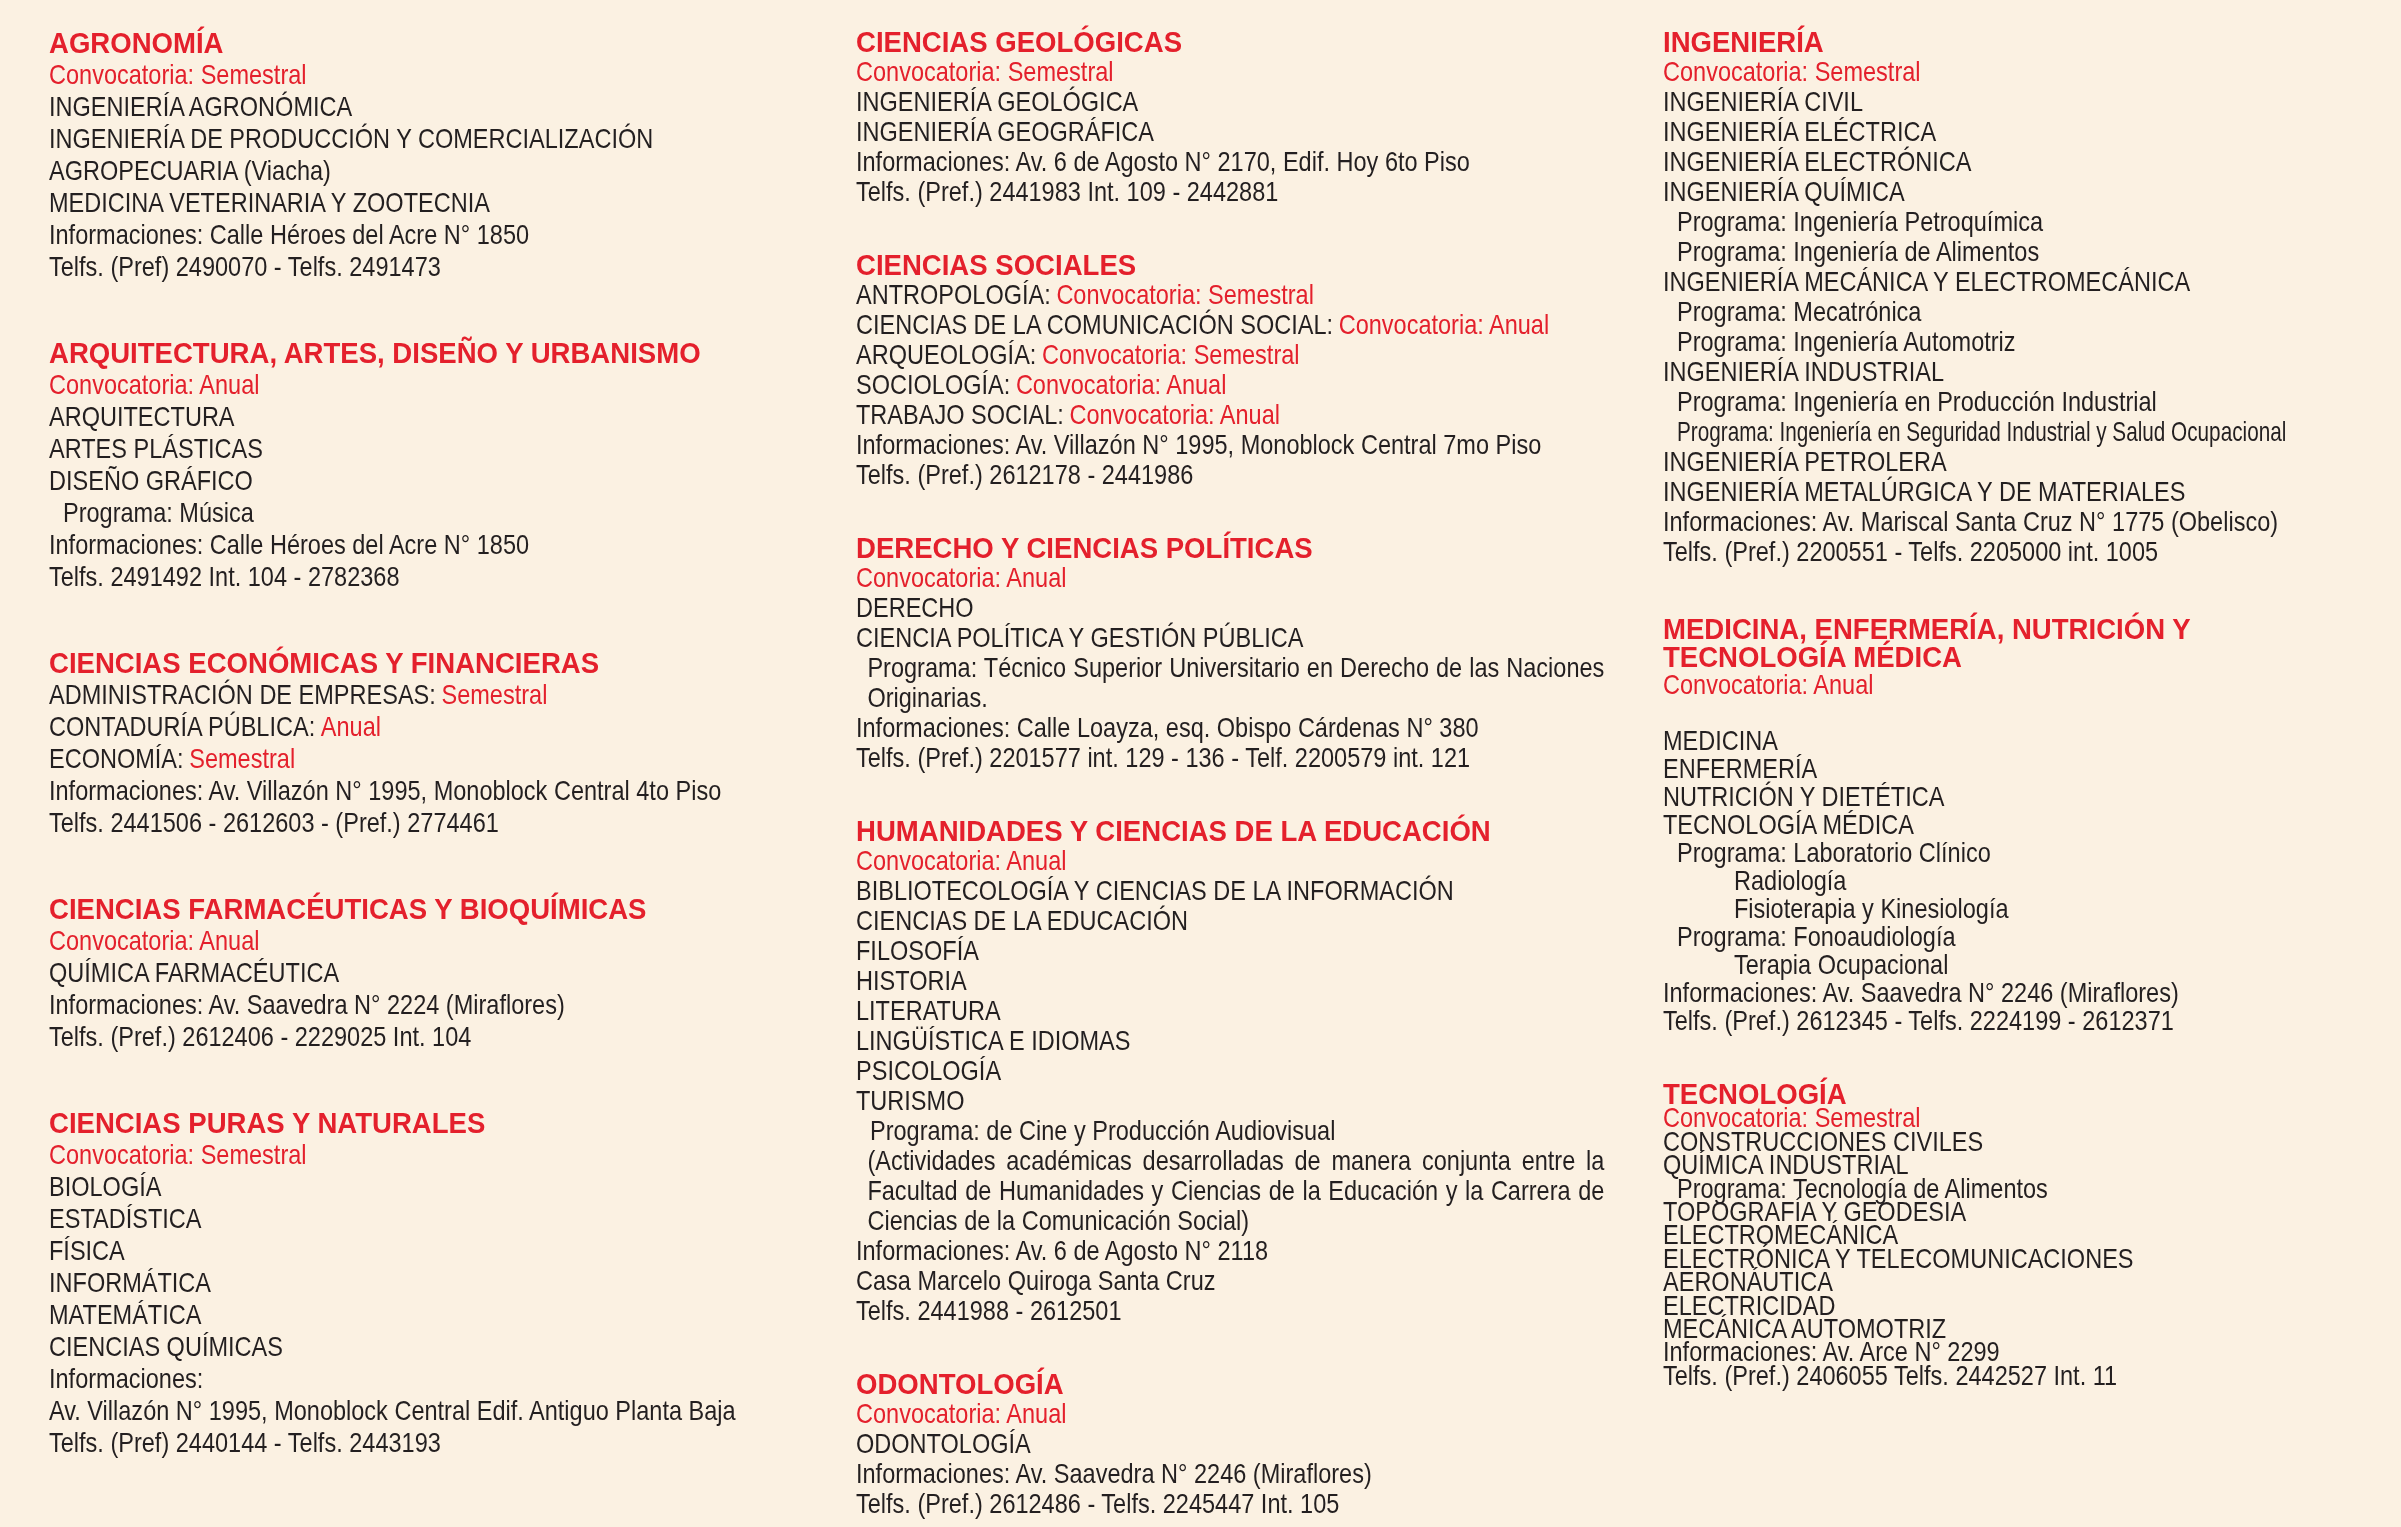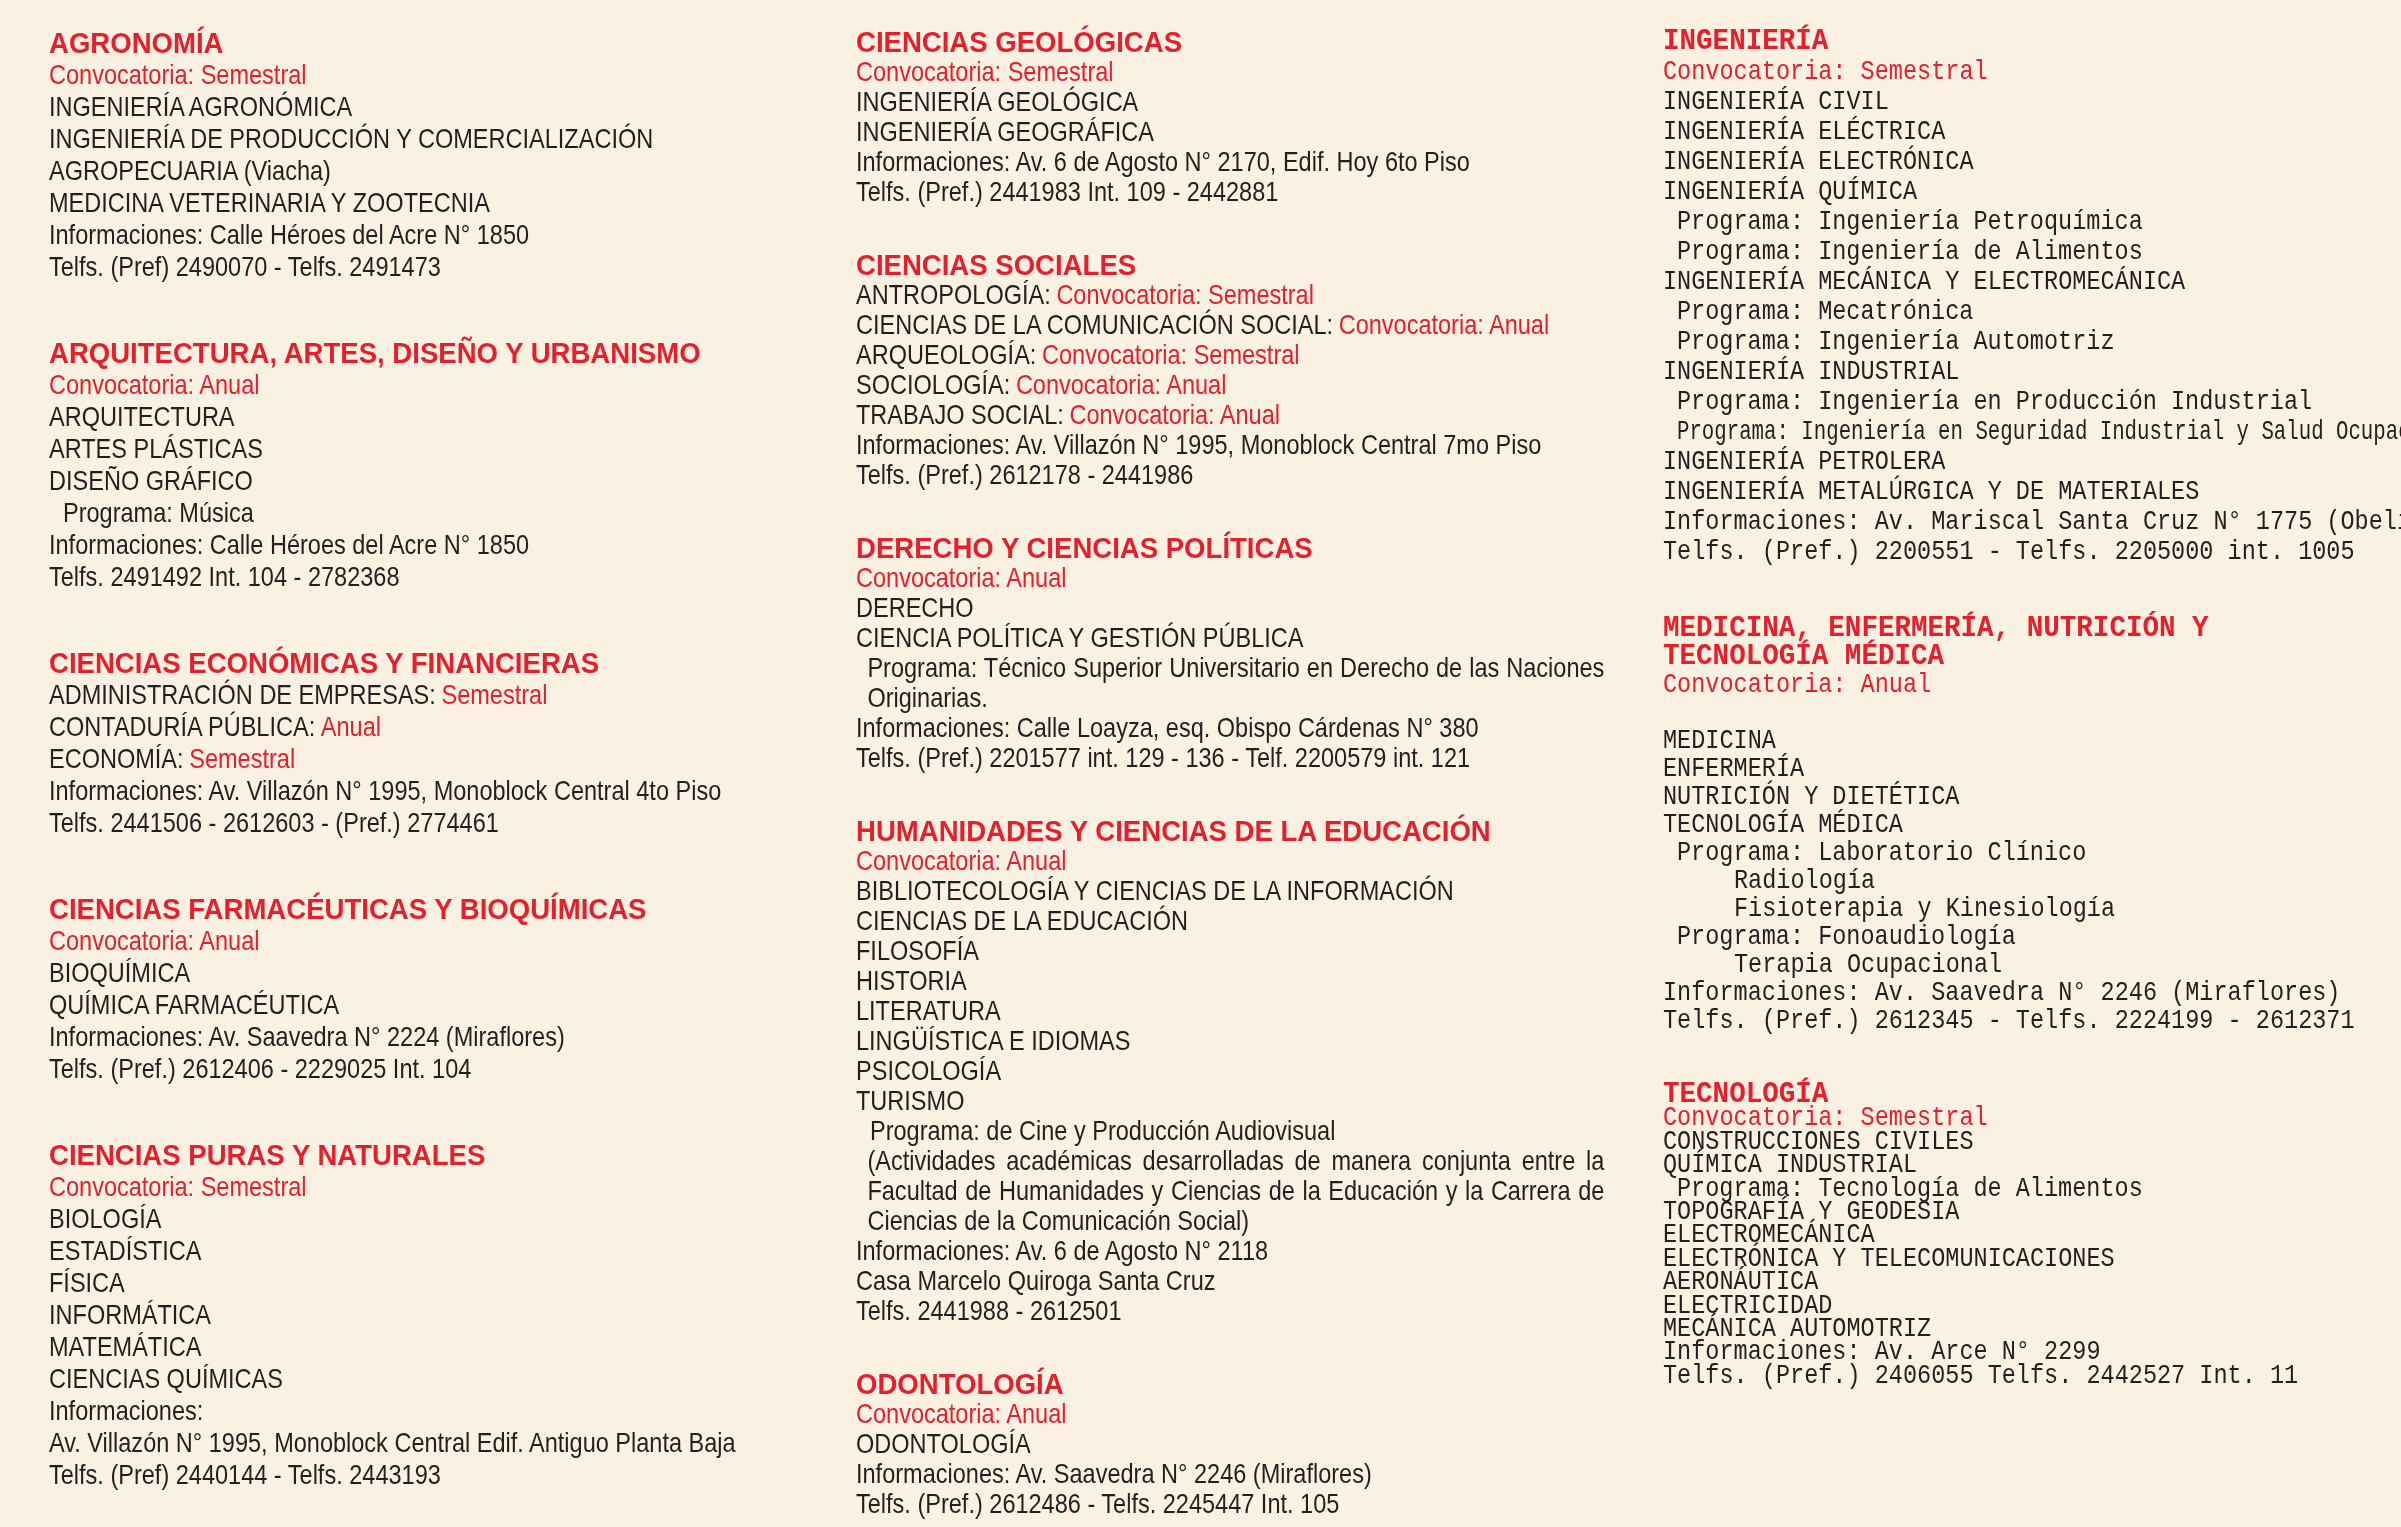--- a/index.html
+++ b/index.html
@@ -16,21 +16,21 @@
   }
   .page{
     box-sizing:border-box;
     display:flex;
     padding:27px 12.3px 0 49px;
   }
   .col{width:755px;margin-right:52px;flex:none;}
   .col.c3{width:733px;margin-right:0;}
   .sec{margin-bottom:54px;}
   .c2 .sec{margin-bottom:43px;}
-  .c3 .sec{margin-bottom:48px;font-family:Liberation Mono, monospace;}
+  .c3 .sec{margin-bottom:48px;}
   .c1 .sec{--lh:32px;}
   .c2 .sec{--lh:30px;}
   .c3 .sec1{--lh:30px;}
   .c3 .sec2{--lh:28px;}
   .c3 .sec3{--lh:23.4px;}
   .line{line-height:var(--lh);}
   .sec-title{
     color:var(--red);
     font-weight:bold;
     font-size:29px;
@@ -91,21 +91,20 @@
         <div class="line sec-title">CIENCIAS ECONÓMICAS Y FINANCIERAS</div>
         <div class="line item"><span class="tx"><span>ADMINISTRACIÓN DE EMPRESAS:</span><span class="red">Semestral</span></span></div>
         <div class="line item"><span class="tx"><span>CONTADURÍA PÚBLICA:</span><span class="red">Anual</span></span></div>
         <div class="line item"><span class="tx"><span>ECONOMÍA:</span><span class="red">Semestral</span></span></div>
         <div class="line info"><span class="tx">Informaciones: Av. Villazón N° 1995, Monoblock Central 4to Piso</span></div>
         <div class="line info"><span class="tx">Telfs. 2441506 - 2612603 - (Pref.) 2774461</span></div>
       </section>
       <section class="sec sec4">
         <div class="line sec-title">CIENCIAS FARMACÉUTICAS Y BIOQUÍMICAS</div>
         <div class="line conv"><span class="tx">Convocatoria: Anual</span></div>
-        <div class="line item"><span class="tx"><span>BIOQUÍMICA</span></span></div>
         <div class="line item"><span class="tx"><span>QUÍMICA FARMACÉUTICA</span></span></div>
         <div class="line info"><span class="tx">Informaciones: Av. Saavedra N° 2224 (Miraflores)</span></div>
         <div class="line info"><span class="tx">Telfs. (Pref.) 2612406 - 2229025 Int. 104</span></div>
       </section>
       <section class="sec sec5">
         <div class="line sec-title">CIENCIAS PURAS Y NATURALES</div>
         <div class="line conv"><span class="tx">Convocatoria: Semestral</span></div>
         <div class="line item"><span class="tx"><span>BIOLOGÍA</span></span></div>
         <div class="line item"><span class="tx"><span>ESTADÍSTICA</span></span></div>
         <div class="line item"><span class="tx"><span>FÍSICA</span></span></div>

